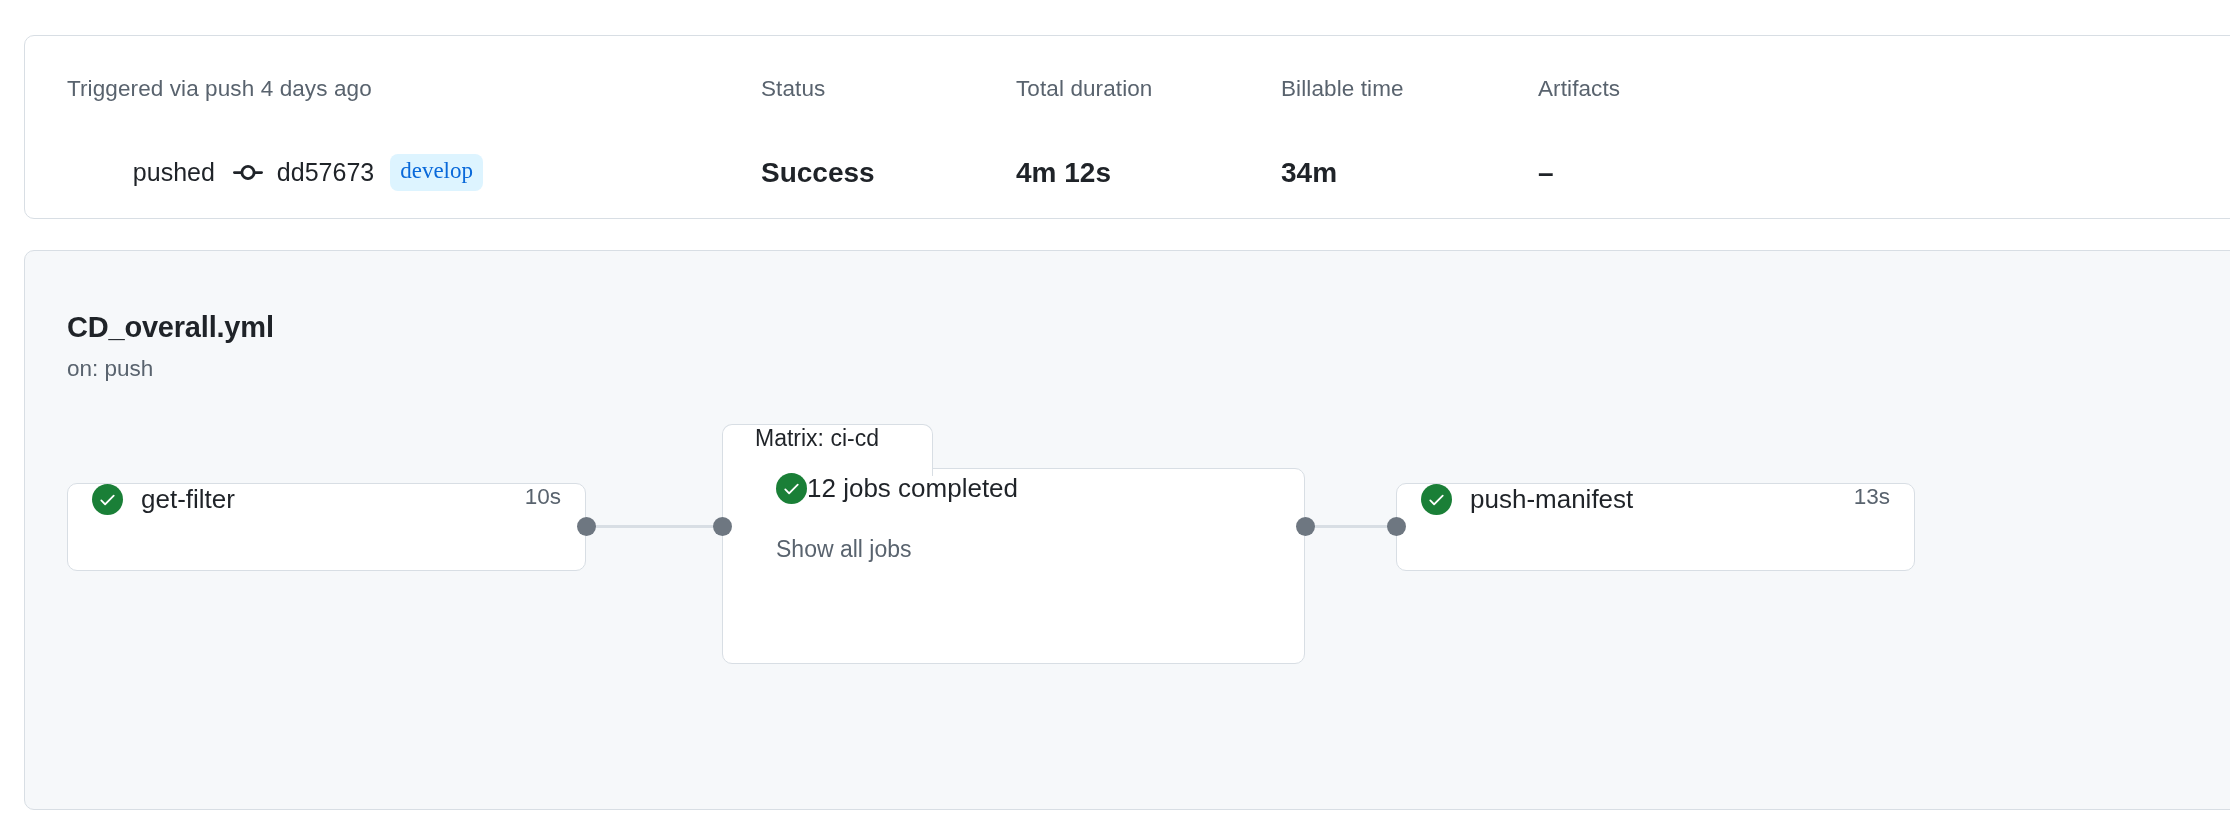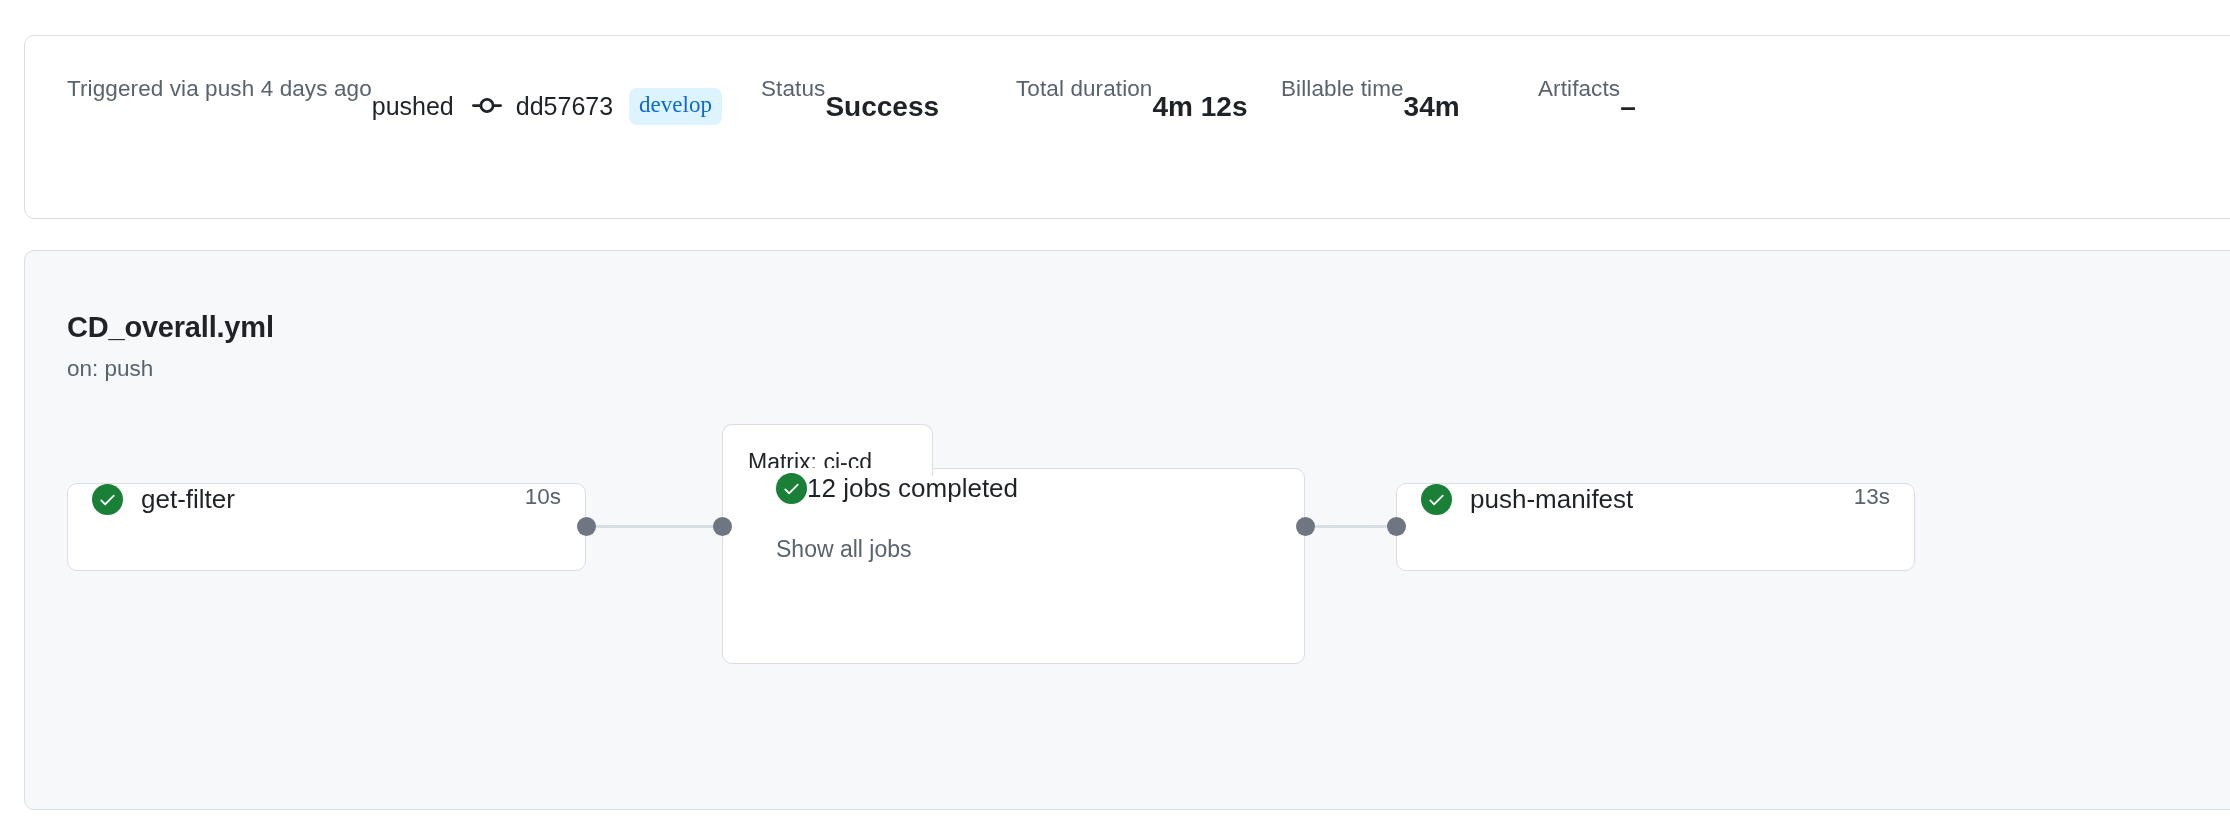--- a/index.html
+++ b/index.html
@@ -38,24 +38,26 @@
     position: absolute;
     left: 42px;
     top: 38px;
     right: 0;
     display: flex;
     align-items: flex-start;
   }
 
   .sum-col {
     display: flex;
+    flex-direction: column;
+    gap: 36px;
   }
   .col-trigger   { width: 694px; }
   .col-status    { width: 255px; }
-  .col-duration  { width: 265px; text-align: right; }
+  .col-duration  { width: 265px; }
   .col-billable  { width: 257px; }
   .col-artifacts { width: 240px; }
 
   .sum-label {
     font-size: 22.5px;
     color: #59636e;
     line-height: 1.35;
     letter-spacing: 0.1px;
     white-space: nowrap;
   }
@@ -203,22 +205,22 @@
     left: 0;
     top: 0;
     width: 211px;
     height: 52px;
     background: #ffffff;
     border: 1px solid #d8dee4;
     border-bottom: none;
     border-radius: 10px 10px 0 0;
     box-sizing: border-box;
     display: flex;
-    align-items: flex-end;
-    padding-left: 25px;
+    align-items: flex-start;
+    padding-left: 32px;
   }
   .matrix-tab-label {
     font-size: 23px;
     color: #1f2328;
     white-space: nowrap;
   }
   .matrix-body {
     position: absolute;
     left: 0;
     top: 44px;

